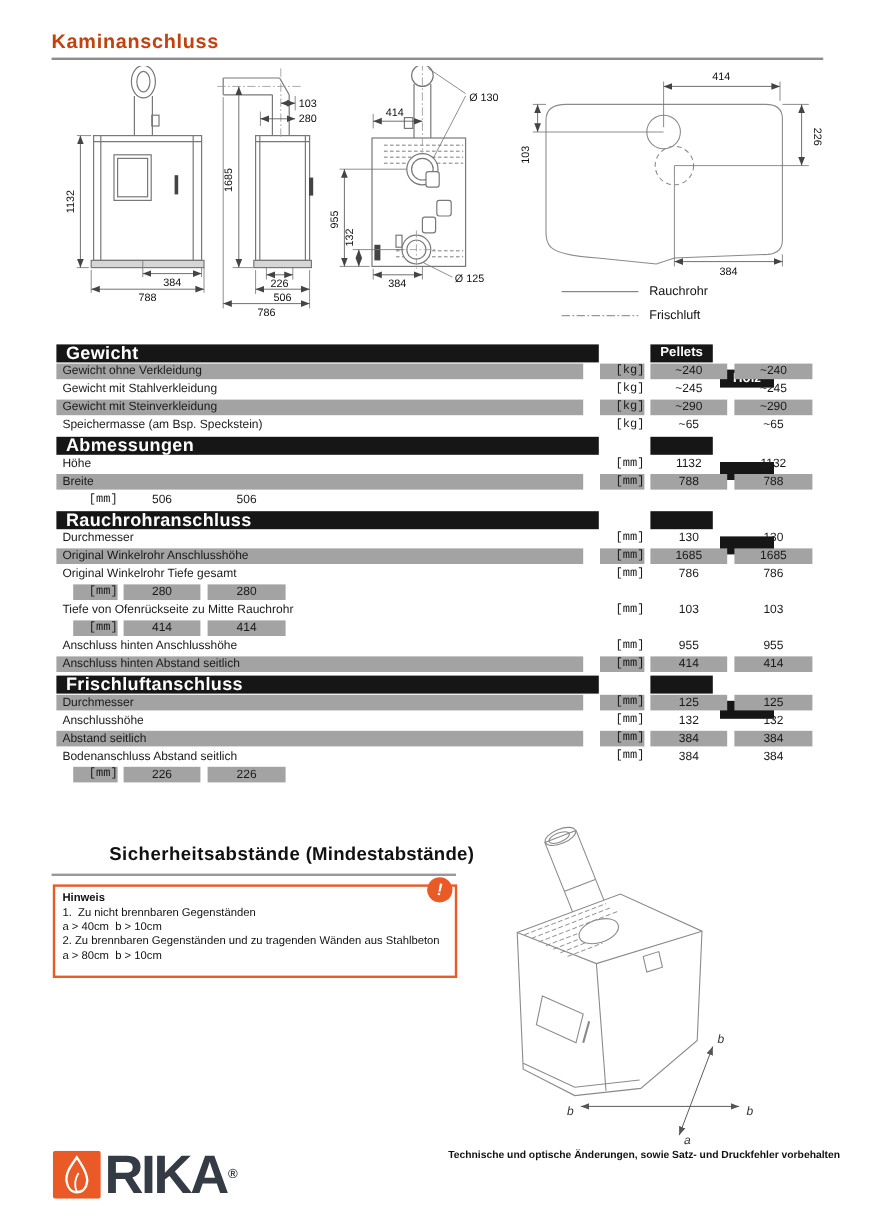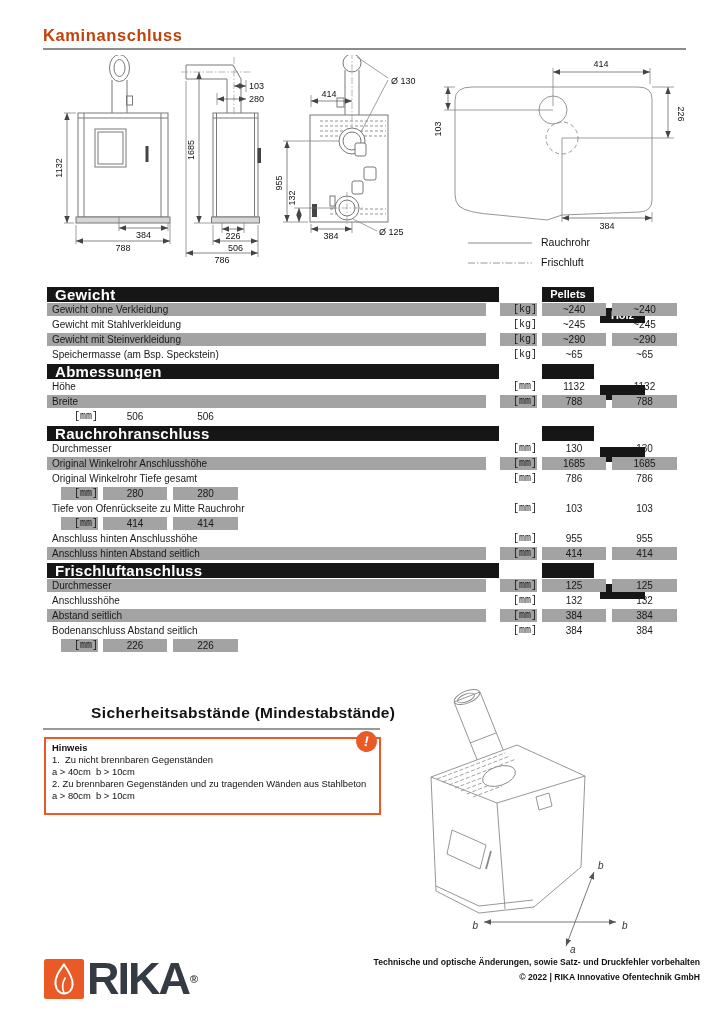--- a/index.html
+++ b/index.html
@@ -427,14 +427,13 @@
     <rect x="0" y="0" width="40" height="40" rx="2.5" fill="#e95a26"></rect>
     <path d="M20,5.5 C15,12.5 10.5,18.5 11.5,25.5 C12.3,30.8 15.5,34.5 20,34.5 C24.8,34.5 28,31 28.6,25.8 C29.4,19.5 24.5,12 20,5.5 Z" fill="none" stroke="#fff" stroke-width="2"></path>
     <path d="M20,34 C17.5,28.5 18,24 21.5,18.5" fill="none" stroke="#fff" stroke-width="1.6"></path>
   </svg>
   <span class="logo-word">RIKA</span>
     <span class="logo-reg">®</span>
 </div>
 
 <div class="abs footer">
   <div class="footer-line1">Technische und optische Änderungen, sowie Satz- und Druckfehler vorbehalten</div>
-  <div class="footer-line2">© 2022 | RIKA Innovative Ofentechnik GmbH</div>
 </div>
 
 </body></html>

